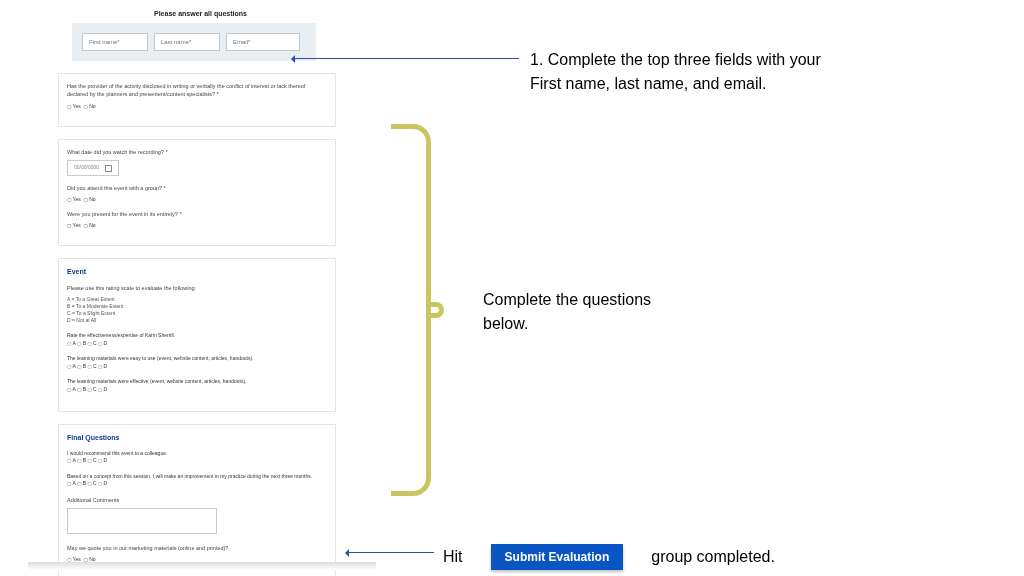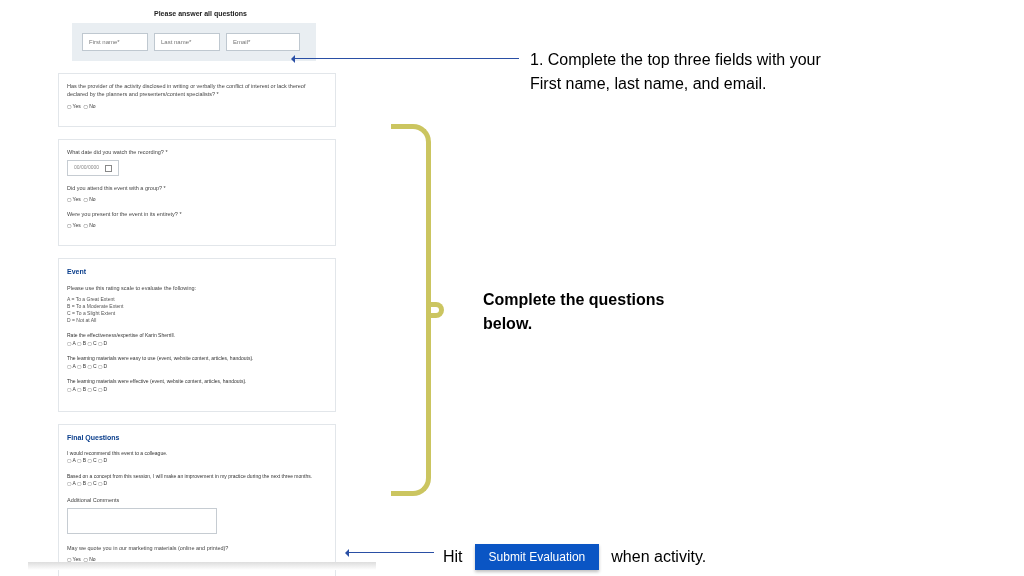--- a/index.html
+++ b/index.html
@@ -105,34 +105,34 @@
   }
 
   
   .anno {
     position: absolute;
     font-size: 16px;
     color: #000;
     line-height: 1.5;
   }
   .anno5 { left: 530px; top: 48px; width: 310px; }
-  .anno-mid { left: 483px; top: 288px; width: 200px; font-weight: bold; }
+  .anno-mid { left: 483px; top: 288px; width: 200px; }
   .anno-bot {
     left: 443px;
     top: 544px;
     display: flex;
     align-items: center;
-    gap: 12px;
+    gap: 28px;
   }
 
   .submit-big {
     background: #0a55c4;
     color: #fff;
     font-size: 12px;
-    font-weight: 400;
+    font-weight: 700;
     padding: 6px 14px;
     border: none;
     box-shadow: 0 2px 3px rgba(0,0,0,.25);
   }
 
   
   .arrow-top {
     position: absolute;
     left: 294px;
     top: 58px;
@@ -289,14 +289,14 @@
   <div class="half top-half"></div>
   <div class="half bot-half"></div>
   <div class="tip"></div>
 </div>
 <div class="anno anno-mid">Complete the questions below.</div>
 
 <div class="arrow-bot"></div>
 <div class="anno anno-bot">
   <span>Hit</span>
   <button class="submit-big">Submit Evaluation</button>
-  <span>when activity.</span>
+  <span>group completed.</span>
 </div>
 
 </body></html>

